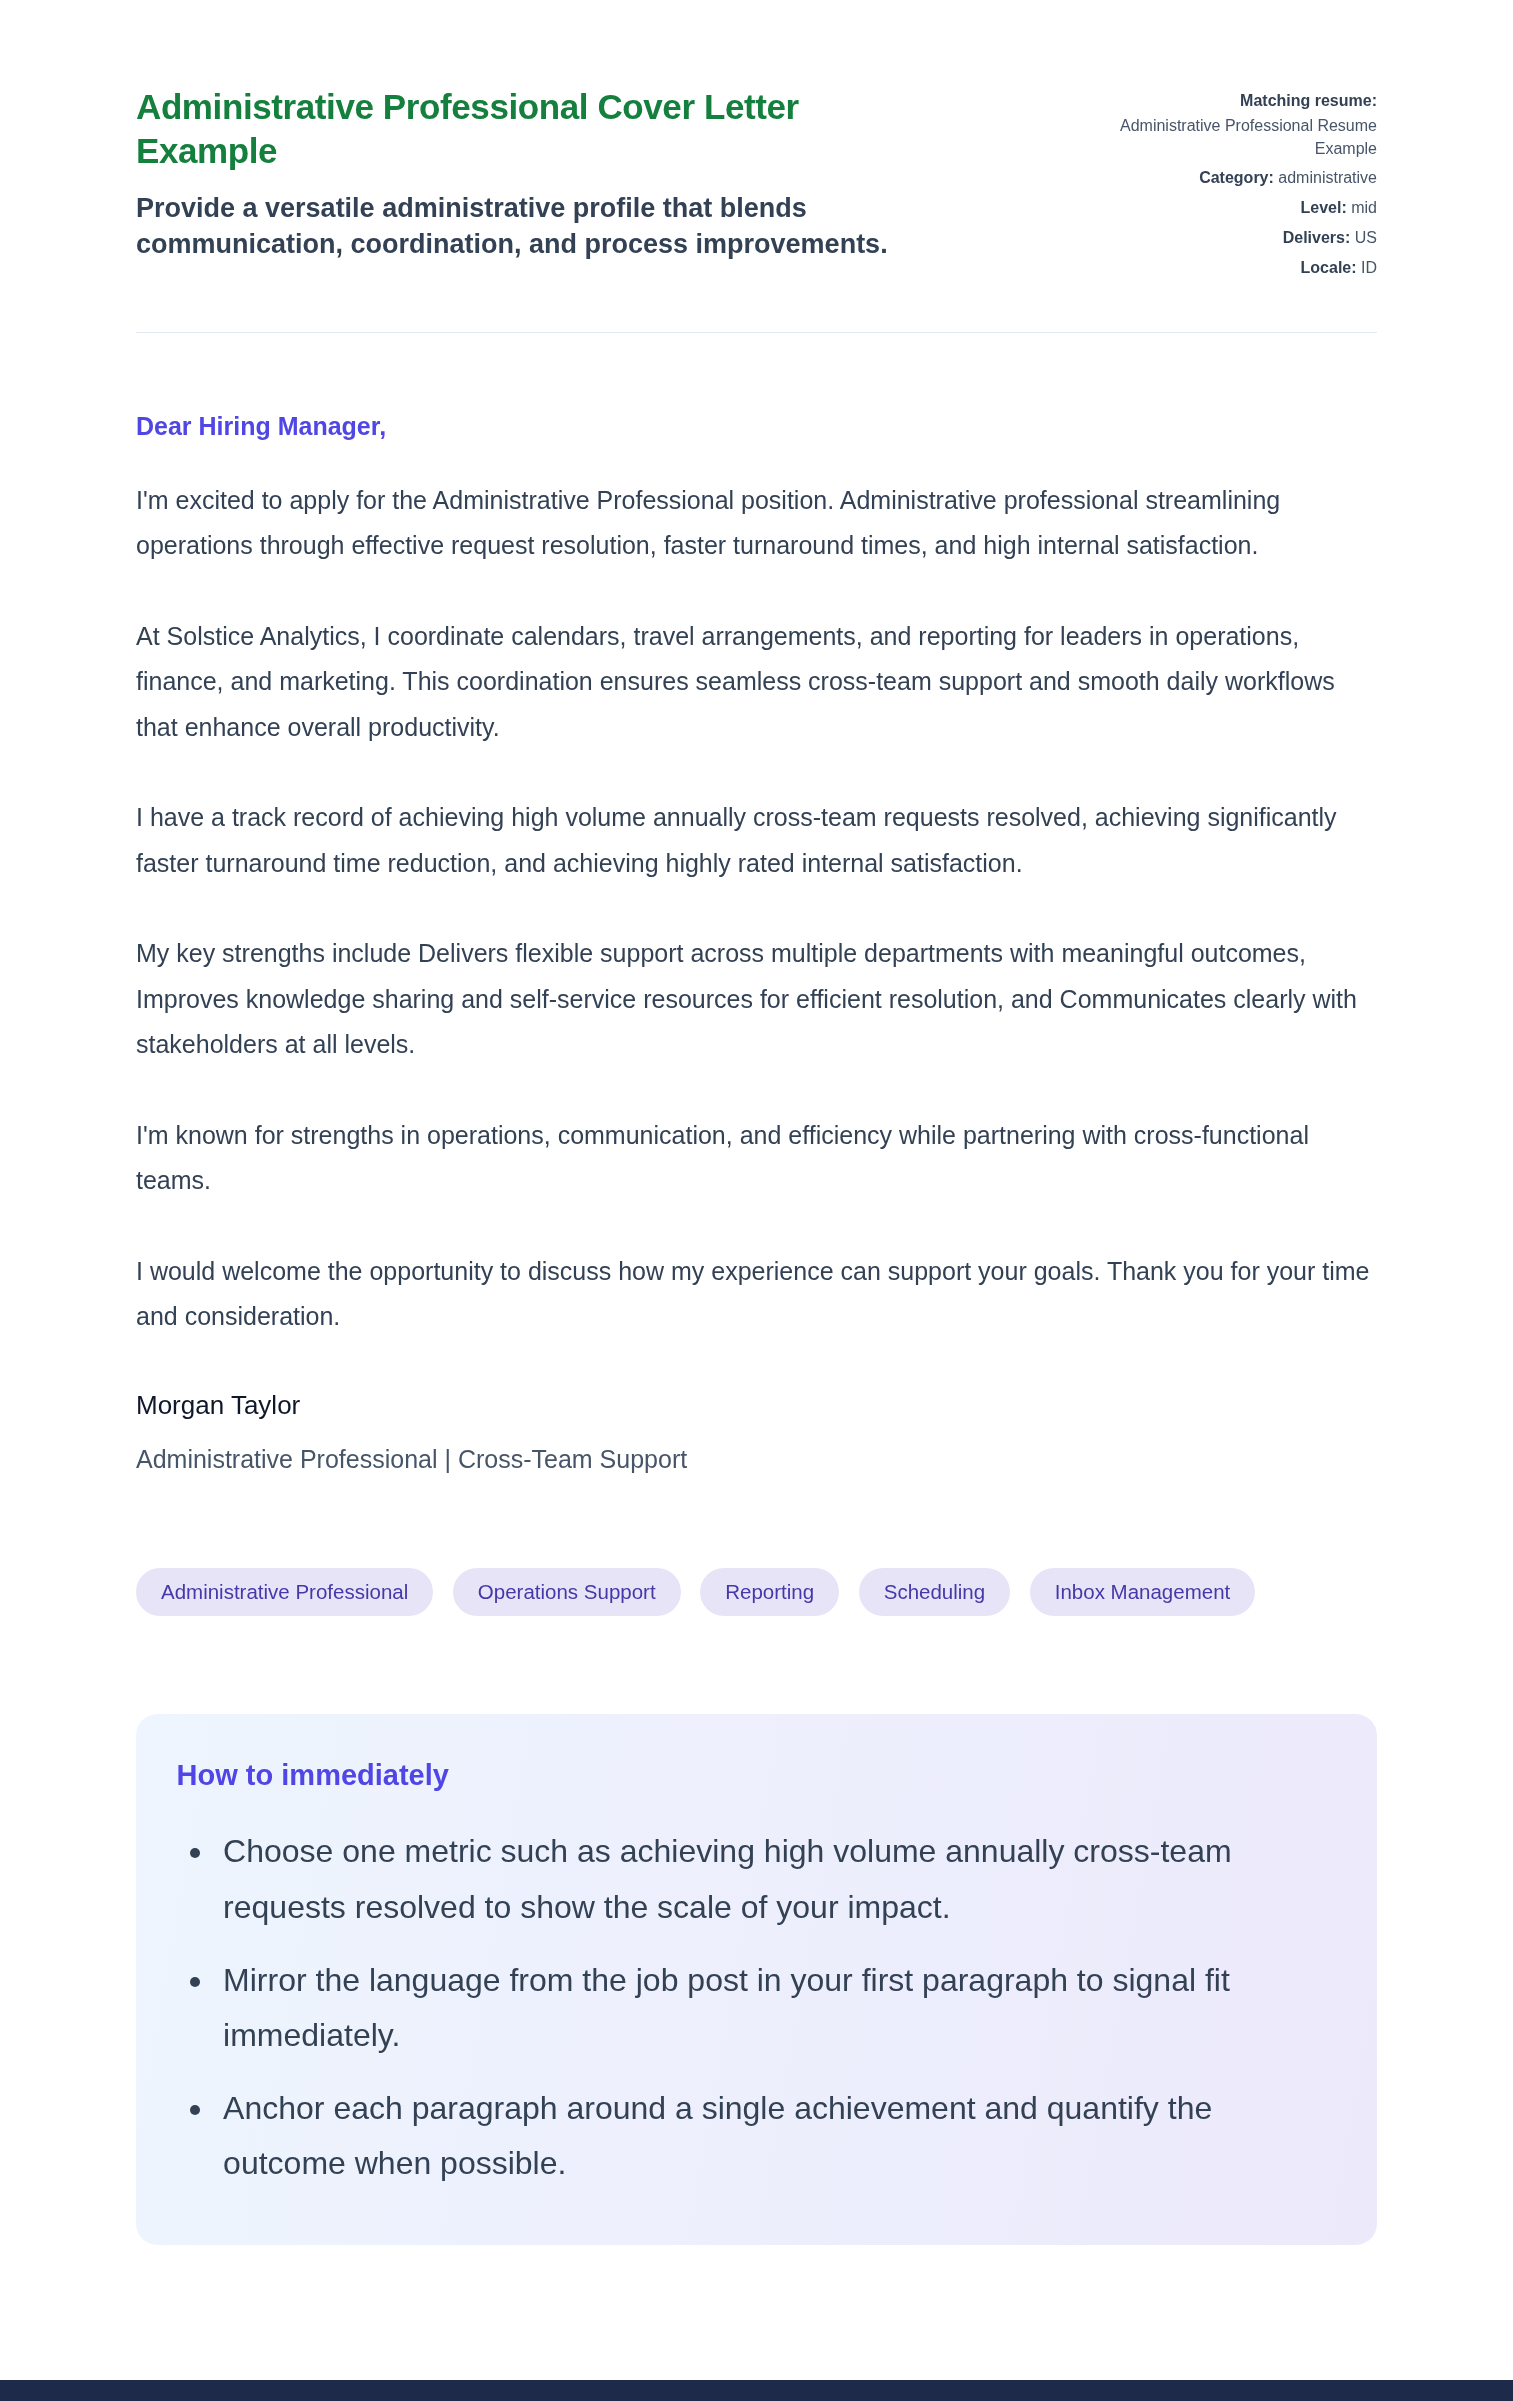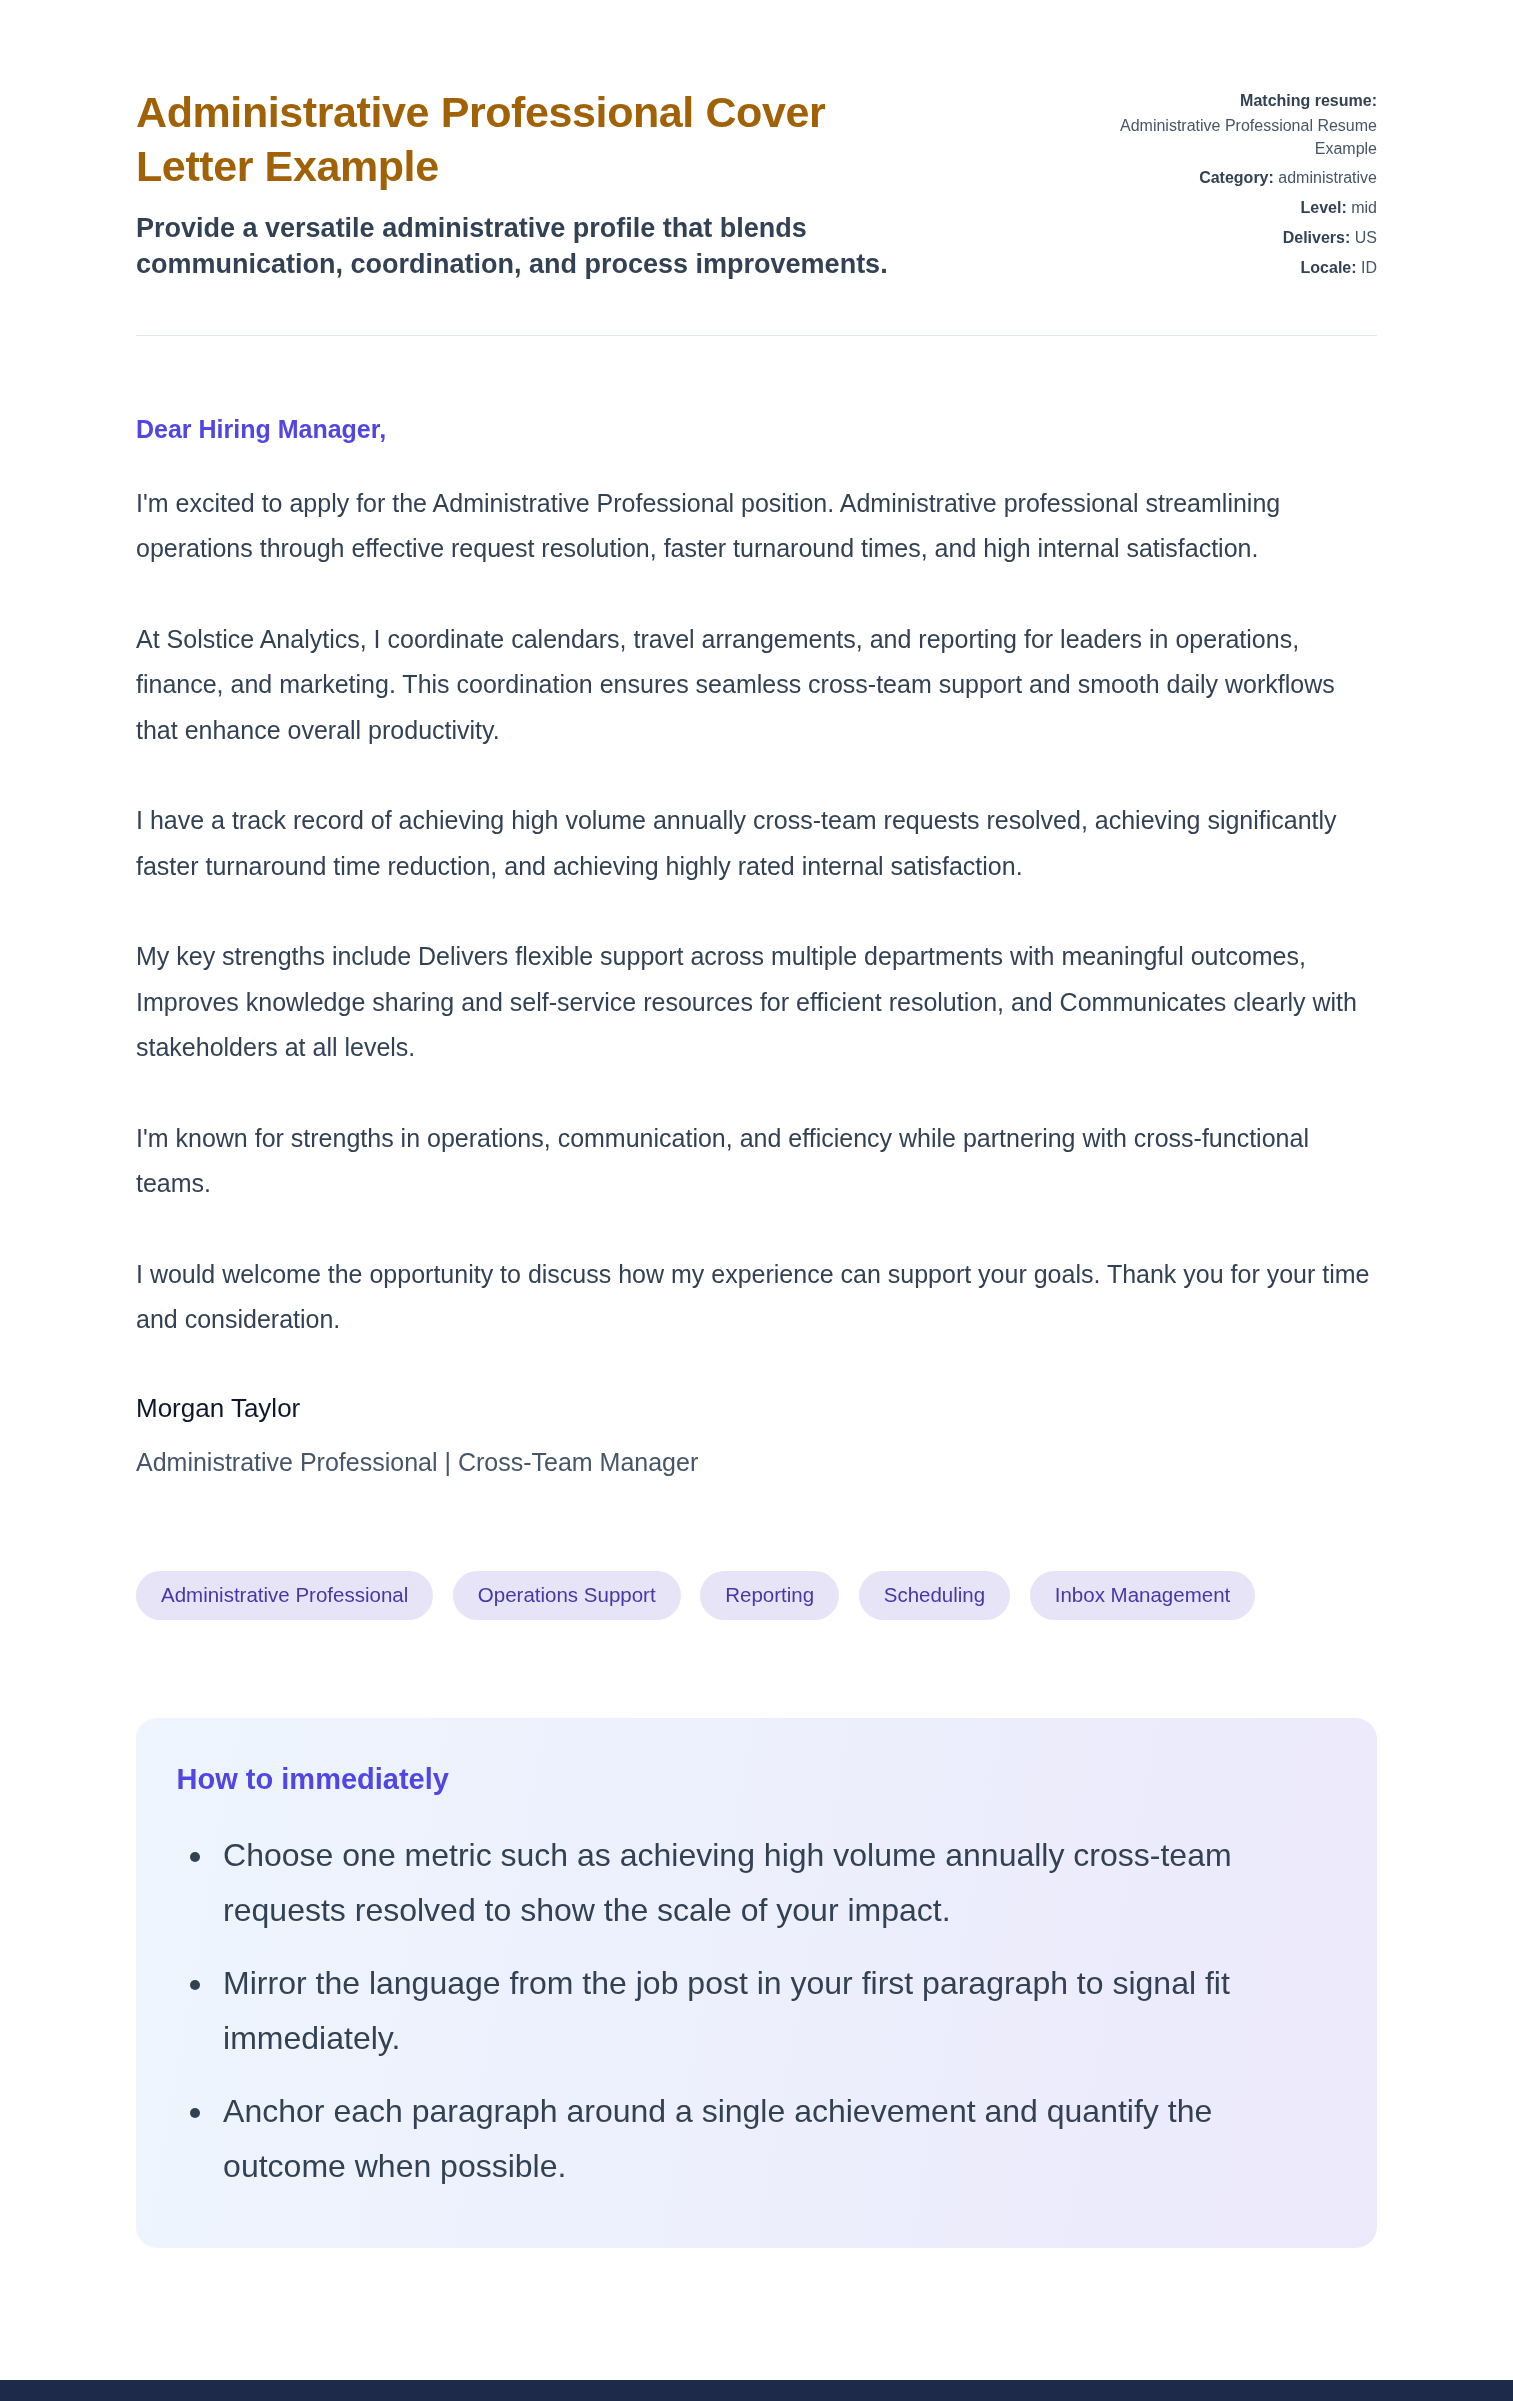--- a/index.html
+++ b/index.html
@@ -17,24 +17,24 @@
   
   .header {
     display: flex;
     justify-content: space-between;
     align-items: flex-start;
     padding-bottom: 52px;
     border-bottom: 1.8px solid #e2e8f0;
   }
   .header-left { max-width: 943px; }
   .page-title {
-    font-size: 43px;
+    font-size: 35px;
     line-height: 1.26;
     font-weight: 700;
-    color: #a16207;
+    color: #15803d;
     letter-spacing: -0.4px;
     max-width: 801px;
   }
   .page-subtitle {
     margin-top: 18px;
     font-size: 27px;
     line-height: 1.32;
     font-weight: 700;
     color: #334155;
     max-width: 837px;
@@ -138,21 +138,21 @@
   <section class="letter">
     <p class="salutation">Dear Hiring Manager,</p>
     <p class="para">I'm excited to apply for the Administrative Professional position. Administrative professional streamlining operations through effective request resolution, faster turnaround times, and high internal satisfaction.</p>
     <p class="para">At Solstice Analytics, I coordinate calendars, travel arrangements, and reporting for leaders in operations, finance, and marketing. This coordination ensures seamless cross-team support and smooth daily workflows that enhance overall productivity.</p>
     <p class="para">I have a track record of achieving high volume annually cross-team requests resolved, achieving significantly faster turnaround time reduction, and achieving highly rated internal satisfaction.</p>
     <p class="para">My key strengths include Delivers flexible support across multiple departments with meaningful outcomes, Improves knowledge sharing and self-service resources for efficient resolution, and Communicates clearly with stakeholders at all levels.</p>
     <p class="para">I'm known for strengths in operations, communication, and efficiency while partnering with cross-functional teams.</p>
     <p class="para">I would welcome the opportunity to discuss how my experience can support your goals. Thank you for your time and consideration.</p>
 
     <div class="sig-name">Morgan Taylor</div>
-    <div class="sig-role">Administrative Professional | Cross-Team Manager</div>
+    <div class="sig-role">Administrative Professional | Cross-Team Support</div>
   </section>
 
   <div class="tags">
     <span class="tag">Administrative Professional</span>
     <span class="tag">Operations Support</span>
     <span class="tag">Reporting</span>
     <span class="tag">Scheduling</span>
     <span class="tag">Inbox Management</span>
   </div>
 

